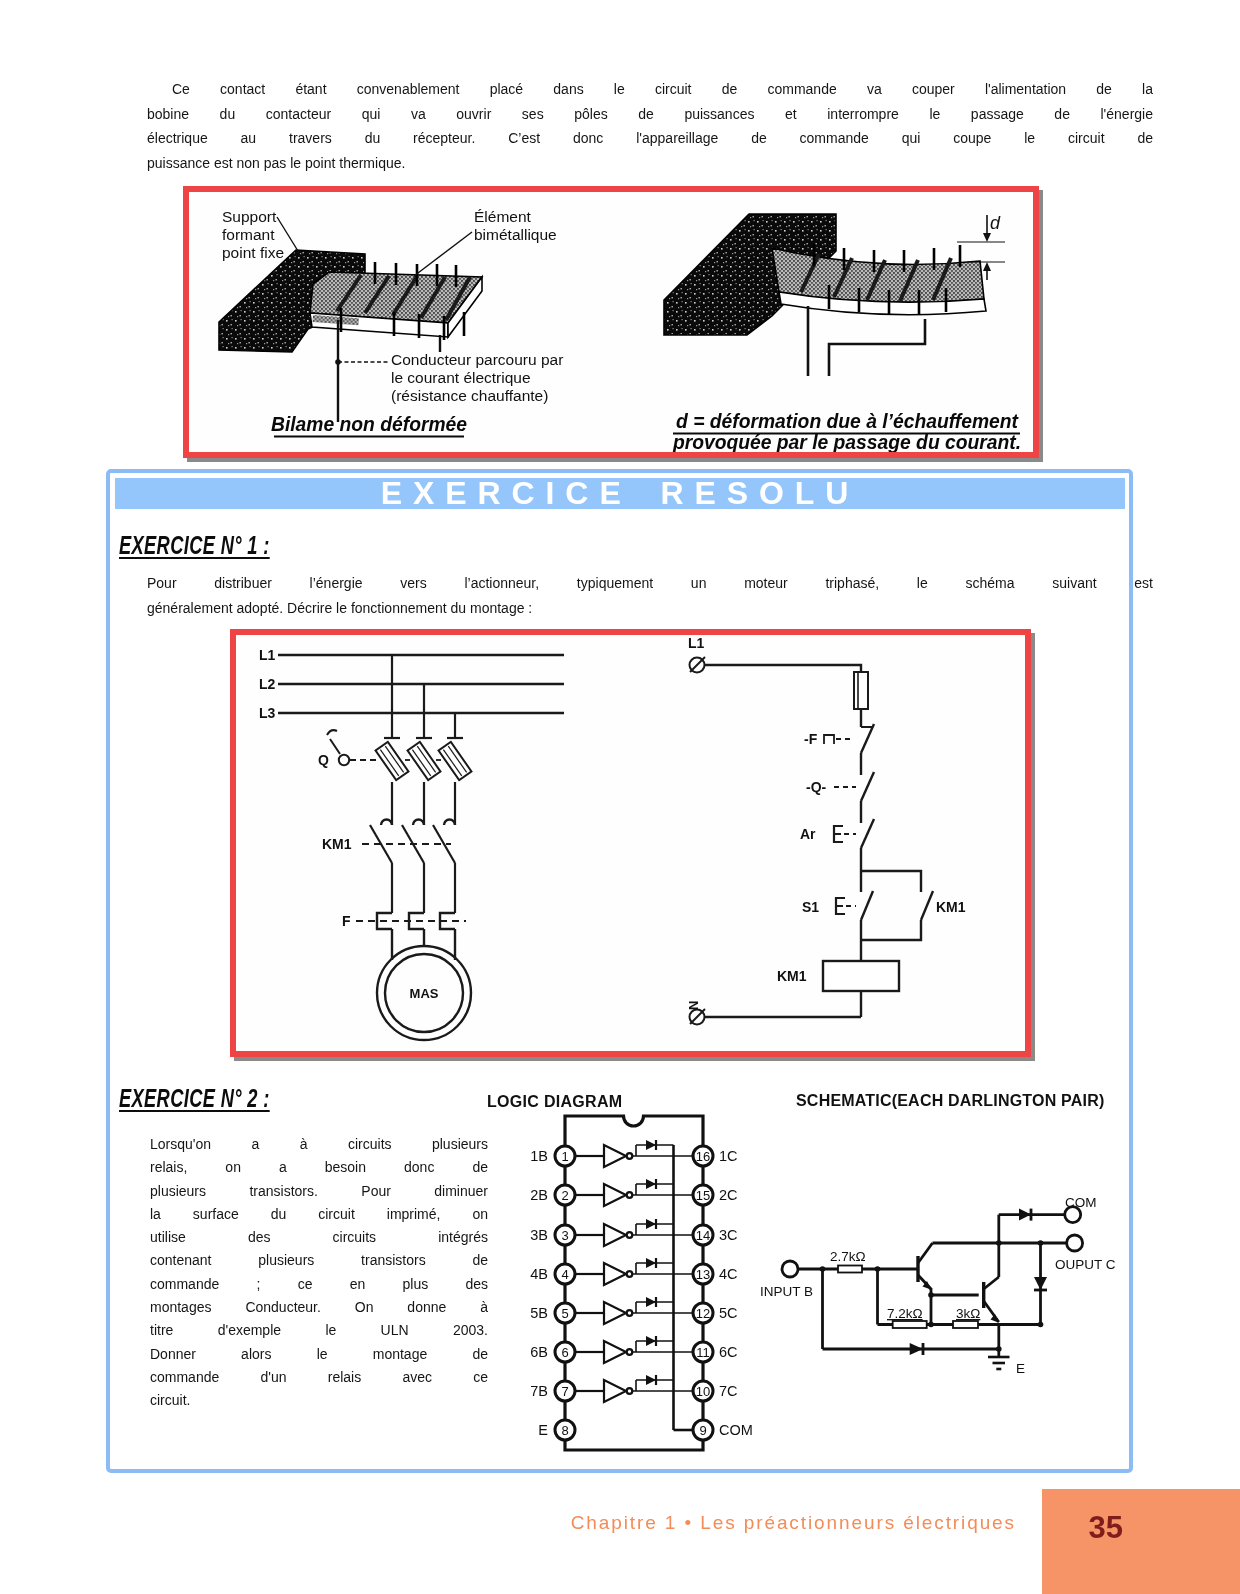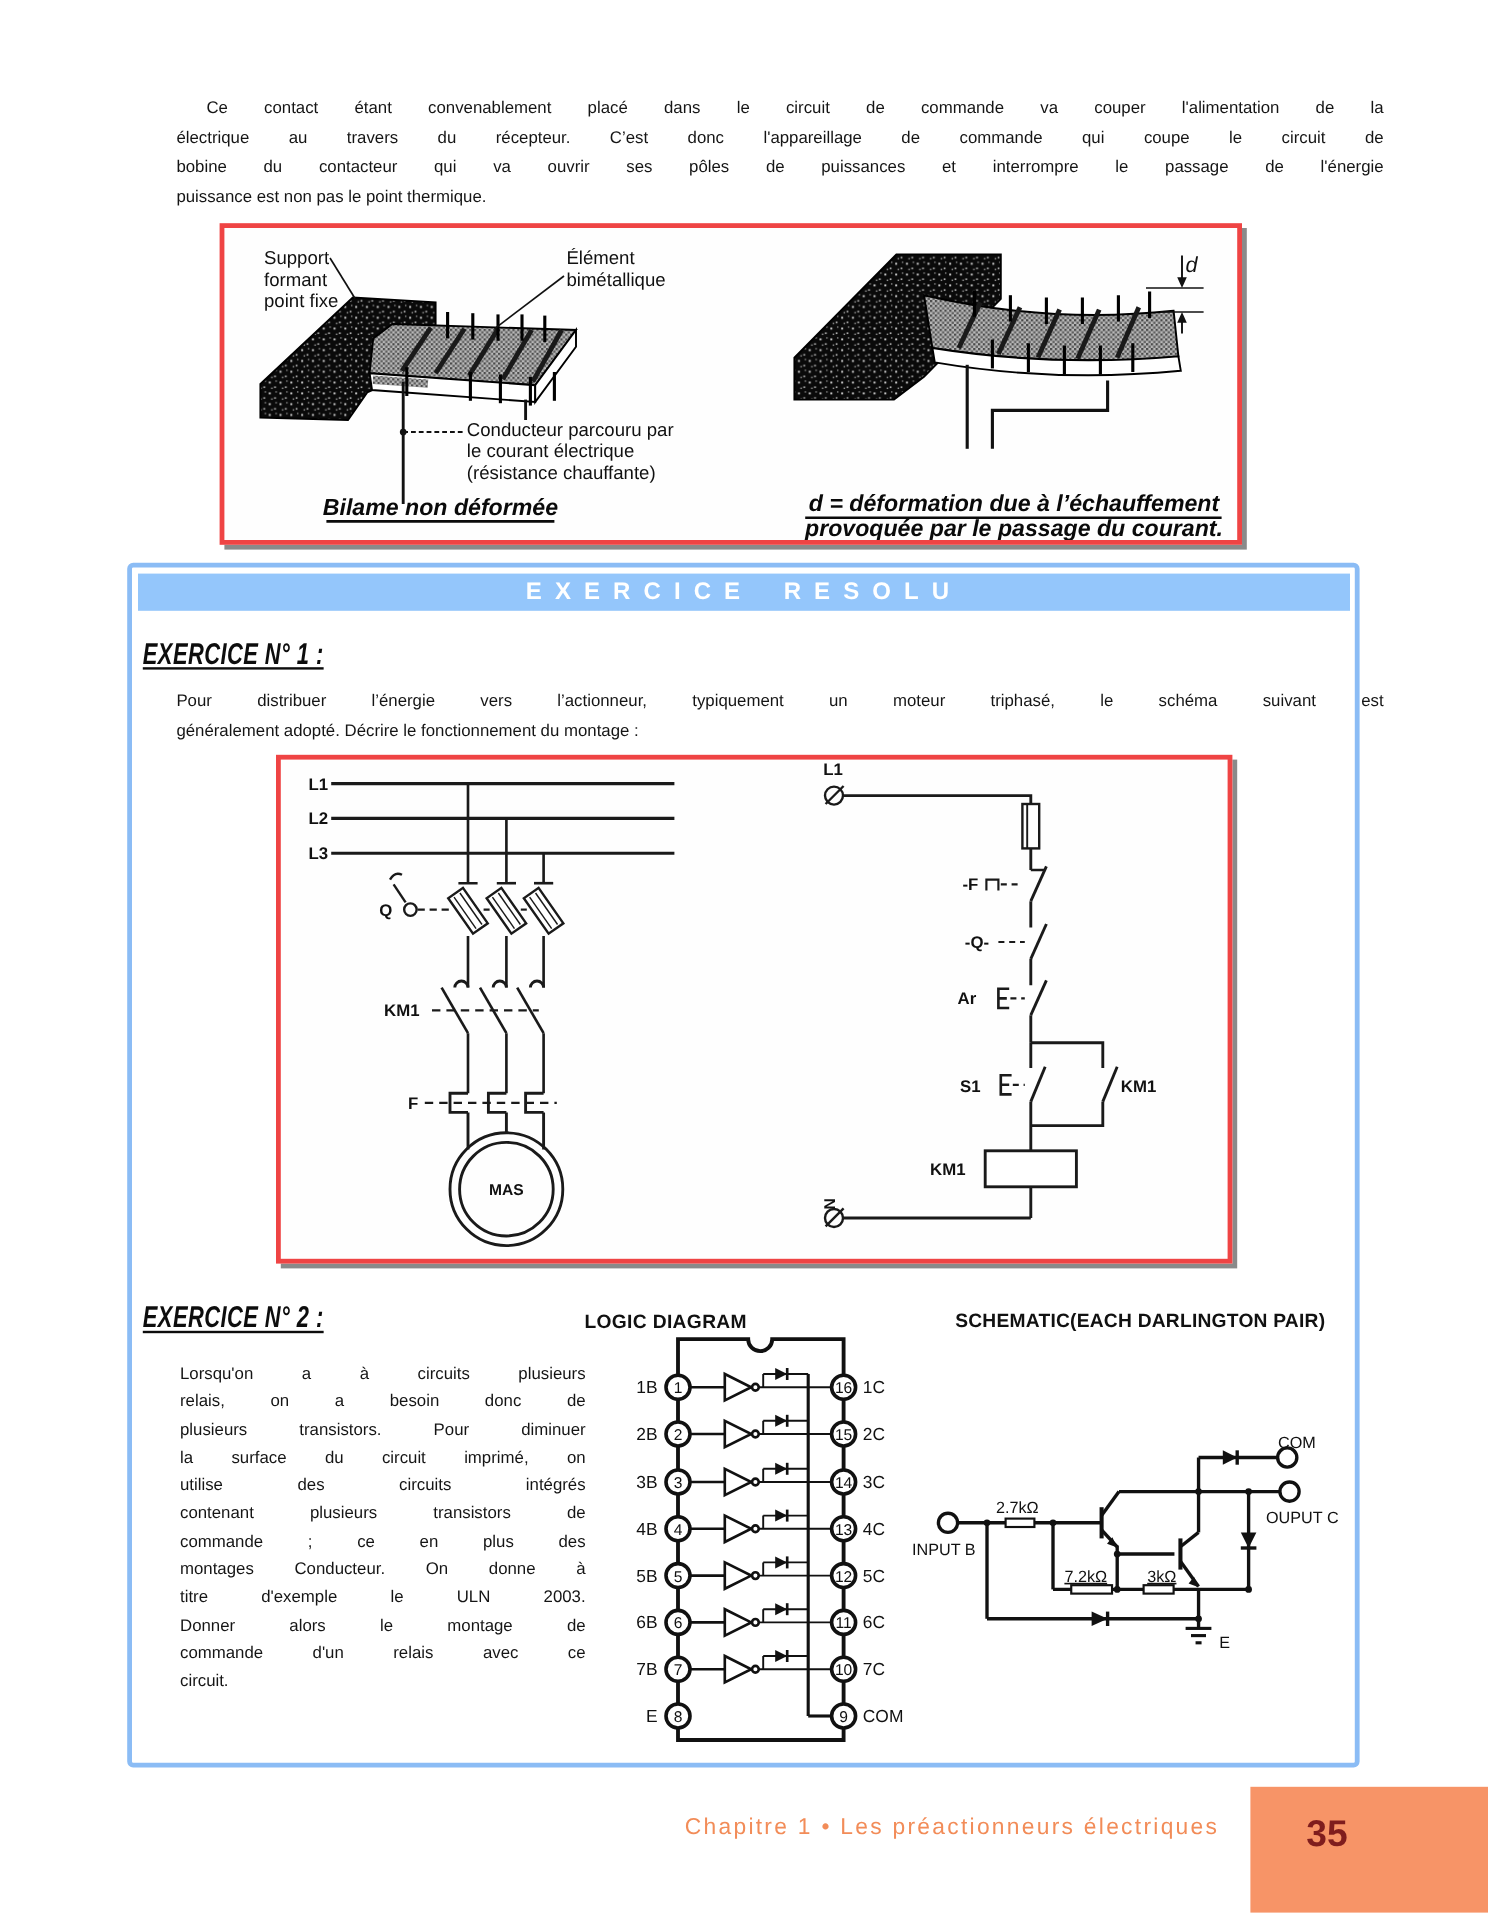--- a/index.html
+++ b/index.html
@@ -4,29 +4,29 @@
 <style>
   html,body{margin:0;padding:0;}
   body{width:1240px;height:1594px;position:relative;background:#ffffff;
        font-family:"Liberation Sans",sans-serif;}
   .abs{position:absolute;}
   .para{font-size:14px;line-height:24.6px;color:#151515;text-align:justify;margin-left:28px;}
   .jline{text-align:justify;text-align-last:justify;white-space:nowrap;}
   .hdr{font-size:25px;font-weight:bold;font-style:italic;color:#0d0d0d;
        text-decoration:underline;text-underline-offset:3px;letter-spacing:0.5px;
        transform:scaleX(0.73);transform-origin:left top;}
-  .figbox{border:4px solid #ef4444;background:#fefefe;box-shadow:4px 4px 0 #8a8a8a;}
+  .figbox{border:6px solid #ef4444;background:#fefefe;box-shadow:4px 4px 0 #8a8a8a;}
 </style>
 </head>
 <body>
 
 <div class="abs para" style="left:119px;top:77px;width:1006px;">
   <div class="jline"><span style="display:inline-block;width:25px;"></span>Ce contact étant convenablement placé dans le circuit de commande va couper l'alimentation de la</div>
+  <div class="jline">bobine du contacteur qui va ouvrir ses pôles de puissances et interrompre le passage de l'énergie</div>
   <div class="jline">électrique au travers du récepteur. C’est donc l'appareillage de commande qui coupe le circuit de</div>
-  <div class="jline">bobine du contacteur qui va ouvrir ses pôles de puissances et interrompre le passage de l'énergie</div>
   <div>puissance est non pas le point thermique.</div>
 </div>
 
 <div class="abs figbox" style="left:183px;top:186px;width:844px;height:260px;">
 <svg width="844" height="260" viewBox="0 0 844 260" font-family="Liberation Sans, sans-serif">
 <defs>
   <pattern id="spk" width="9" height="9" patternUnits="userSpaceOnUse">
     <rect width="9" height="9" fill="#0a0a0a"></rect>
     <rect x="1" y="2" width="1.6" height="1.6" fill="#cfcfcf"></rect>
     <rect x="5.5" y="6" width="1.4" height="1.4" fill="#b5b5b5"></rect>
@@ -143,21 +143,21 @@
 </g>
 <line x1="484" y1="241.5" x2="831" y2="241.5" stroke="#0a0a0a" stroke-width="2.2"></line>
 <line x1="491" y1="262.5" x2="827" y2="262.5" stroke="#0a0a0a" stroke-width="2.2"></line>
 </svg>
 </div>
 
 <div class="abs" style="left:106px;top:469px;width:1019px;height:996px;
      border:4px solid #8bbcf5;border-radius:5px;"></div>
 
 <div class="abs" style="left:115px;top:478px;width:1010px;height:31px;background:#94c6fb;
-     color:#ffffff;font-weight:bold;font-size:20px;letter-spacing:10.9px;word-spacing:9px;text-align:center;line-height:30px;">EXERCICE RESOLU</div>
+     color:#ffffff;font-weight:bold;font-size:32px;letter-spacing:10.9px;word-spacing:9px;text-align:center;line-height:30px;">EXERCICE RESOLU</div>
 
 <div class="abs hdr" style="left:119px;top:531px;">EXERCICE N° 1 :</div>
 
 <div class="abs para" style="left:119px;top:571px;width:1006px;">
   <div class="jline">Pour distribuer l’énergie vers l’actionneur, typiquement un moteur triphasé, le schéma suivant est</div>
   <div>généralement adopté. Décrire le fonctionnement du montage :</div>
 </div>
 
 <div class="abs figbox" style="left:230px;top:629px;width:789px;height:416px;">
 <svg width="789" height="416" viewBox="0 0 789 416" font-family="Liberation Sans, sans-serif">

